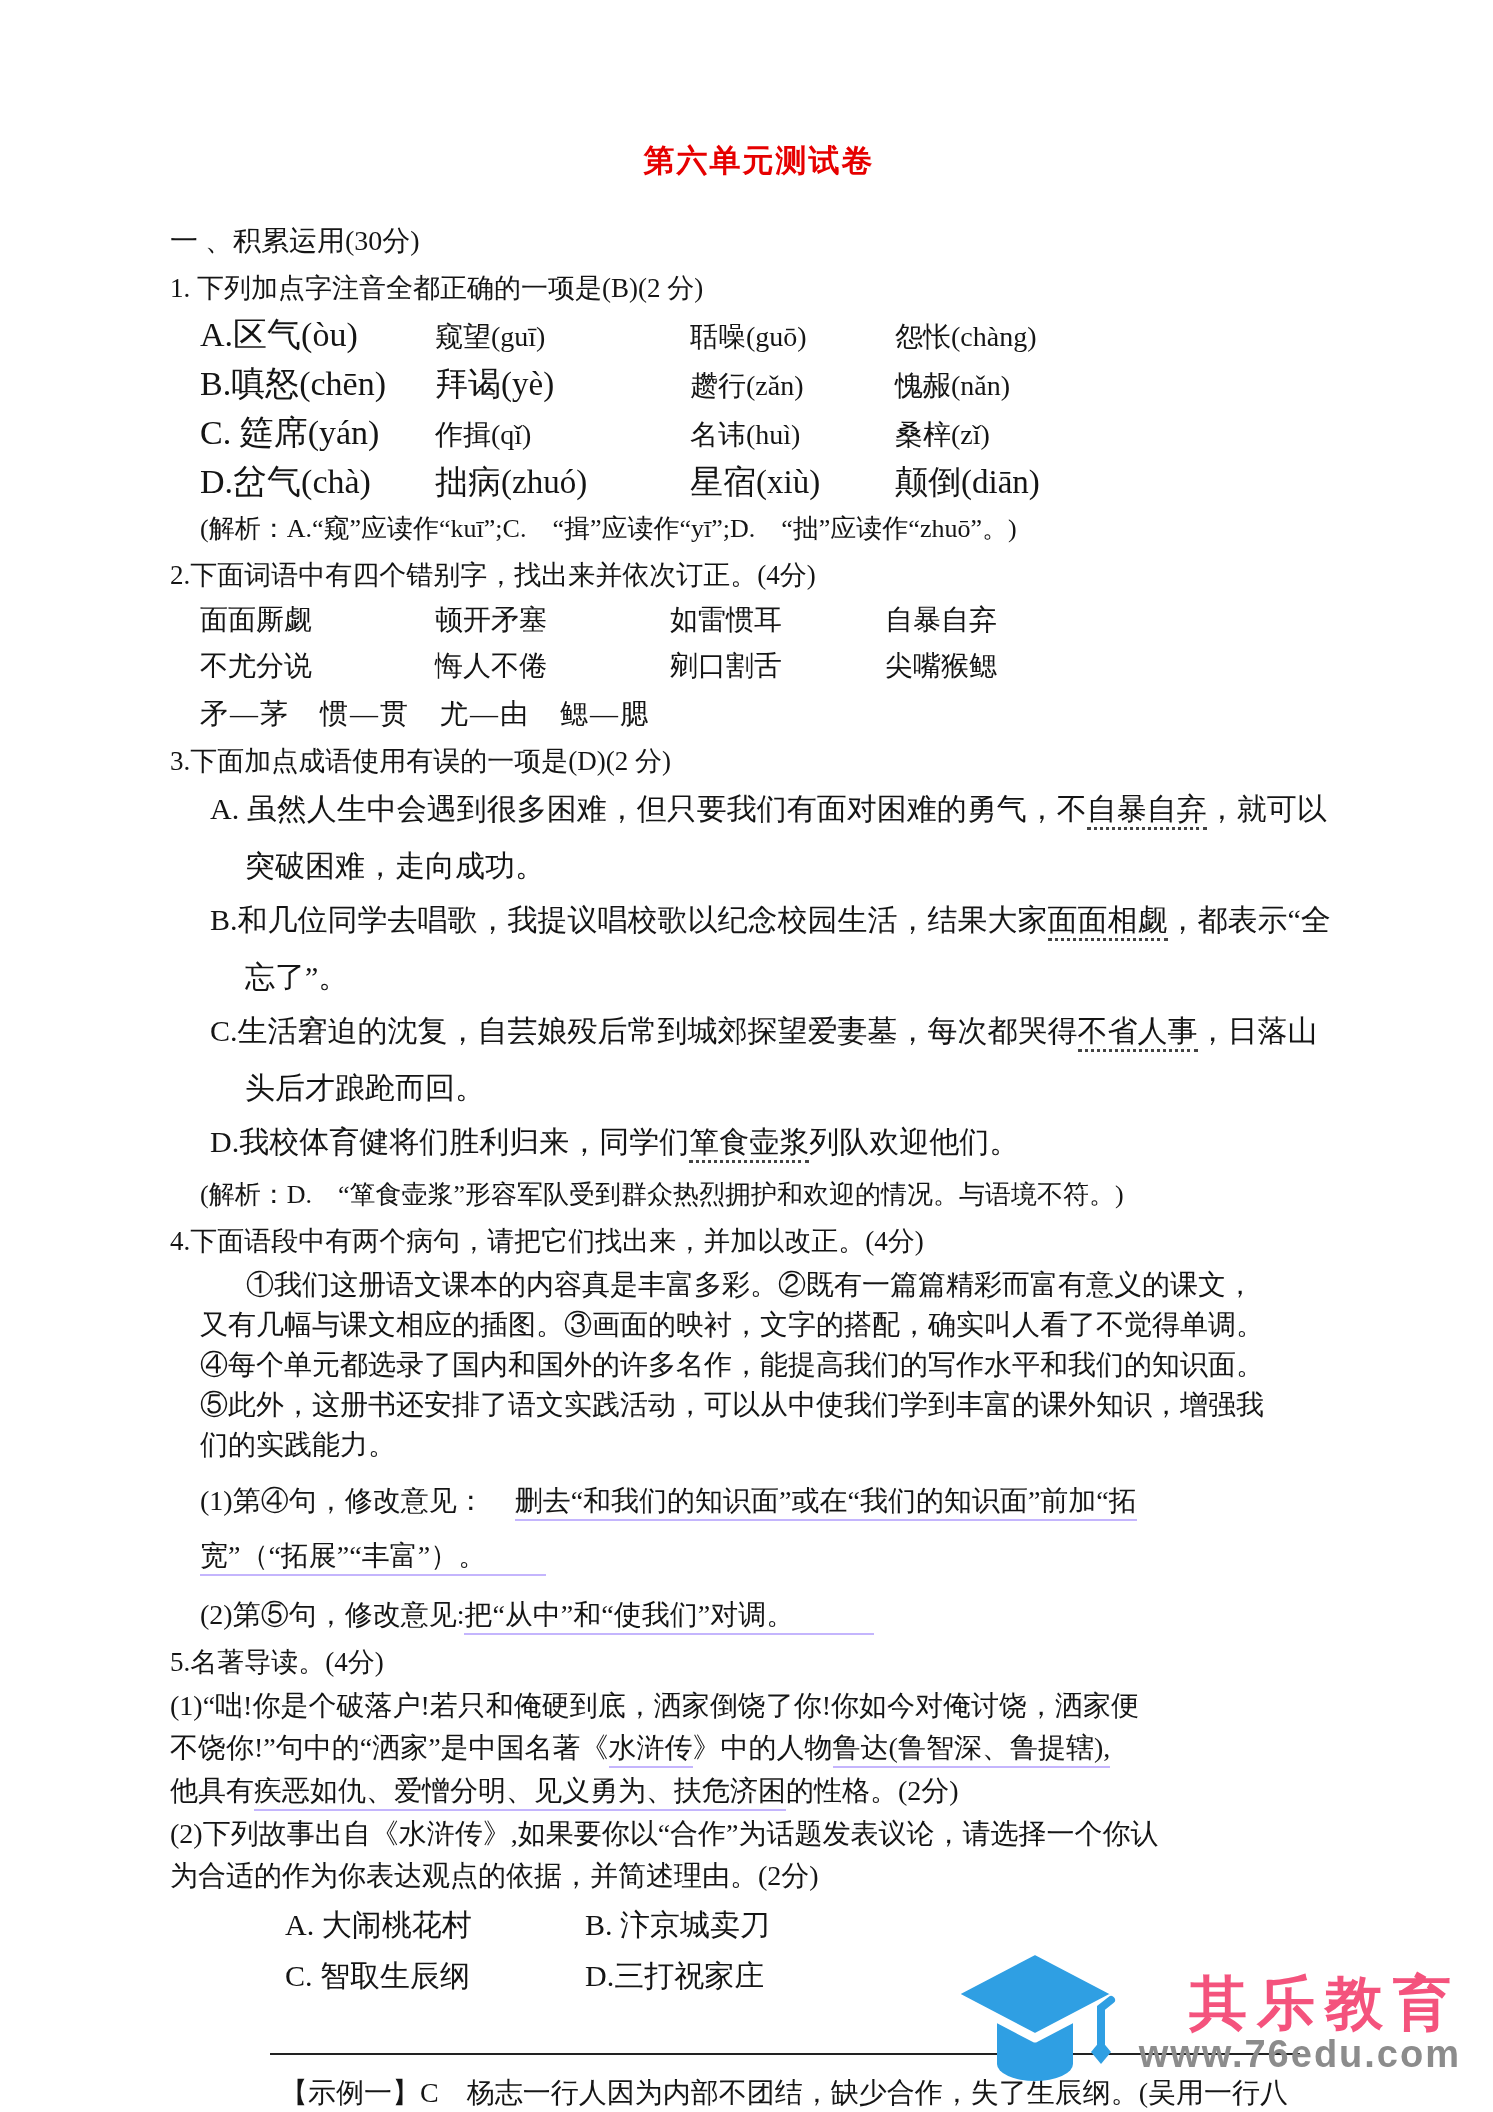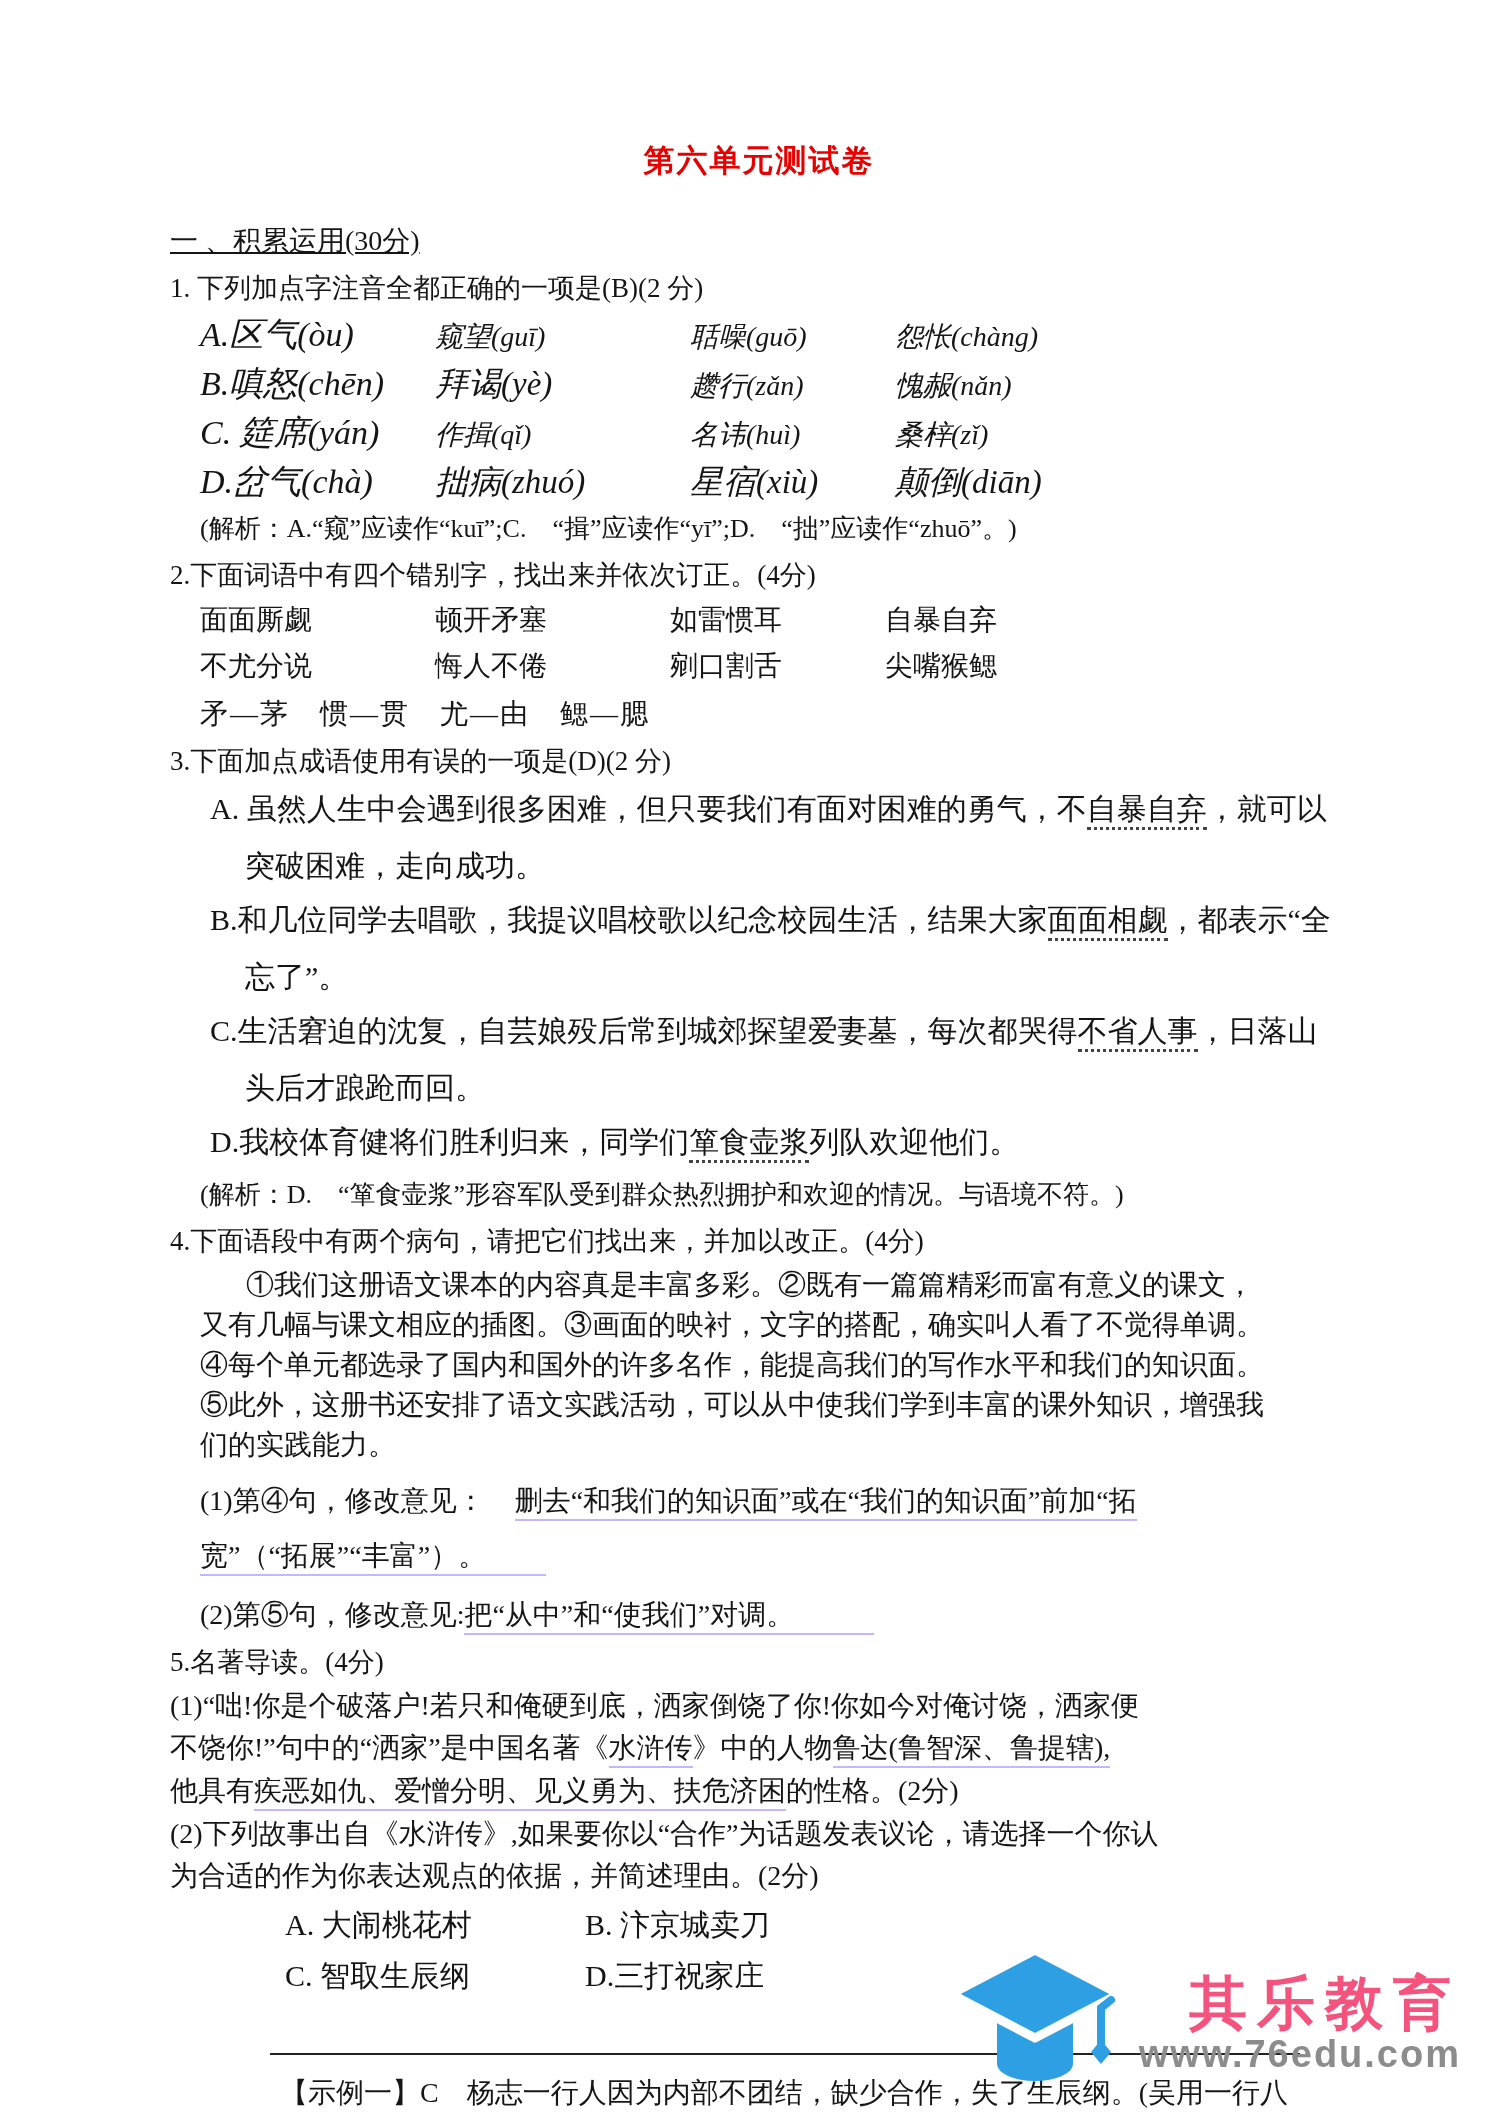--- a/index.html
+++ b/index.html
@@ -9,29 +9,29 @@
     background:#ffffff;
     font-family:"Liberation Serif","DejaVu Serif",serif;
     color:#151515;
     overflow:hidden;
   }
   .content{position:absolute;left:170px;top:140px;right:145px;}
   .title{
     text-align:center;font-size:31px;font-weight:bold;color:#e60000;
     margin:0 0 40px 0;letter-spacing:2px;
   }
-  .section-head{font-size:28px;margin:4px 0 10px 0;text-decoration:underline;}
+  .section-head{font-size:28px;margin:4px 0 10px 0;}
   .stem{font-size:27px;margin:4px 0 6px 0;}
   .indent75{margin-left:75px;}
   .indent110{margin-left:110px;}
   .line{font-size:28px;line-height:1.45;margin:2px 0;}
   
   .q1-table{margin:4px 0 6px 30px;}
   .q1-table .row{display:flex;align-items:baseline;margin:3px 0;}
-  .q1-table .cell{font-size:28px;font-style:italic;}
+  .q1-table .cell{font-size:28px;}
   .q1-table .cell.c0{width:235px;font-size:34px;}
   .q1-table .cell.c1{width:255px;}
   .q1-table .cell.c2{width:205px;}
   .q1-table .rowB .c1{font-size:33px;}
   .q1-table .rowD .cell{font-size:33px;}
   .q1-table .rowD .c0{font-size:34px;}
   .analysis{font-size:26px;margin:4px 0 10px 30px;line-height:1.4;}
   
   .word-row{display:flex;margin:4px 0 4px 30px;font-size:28px;line-height:1.5;}
   .word-row .w{width:235px;}

